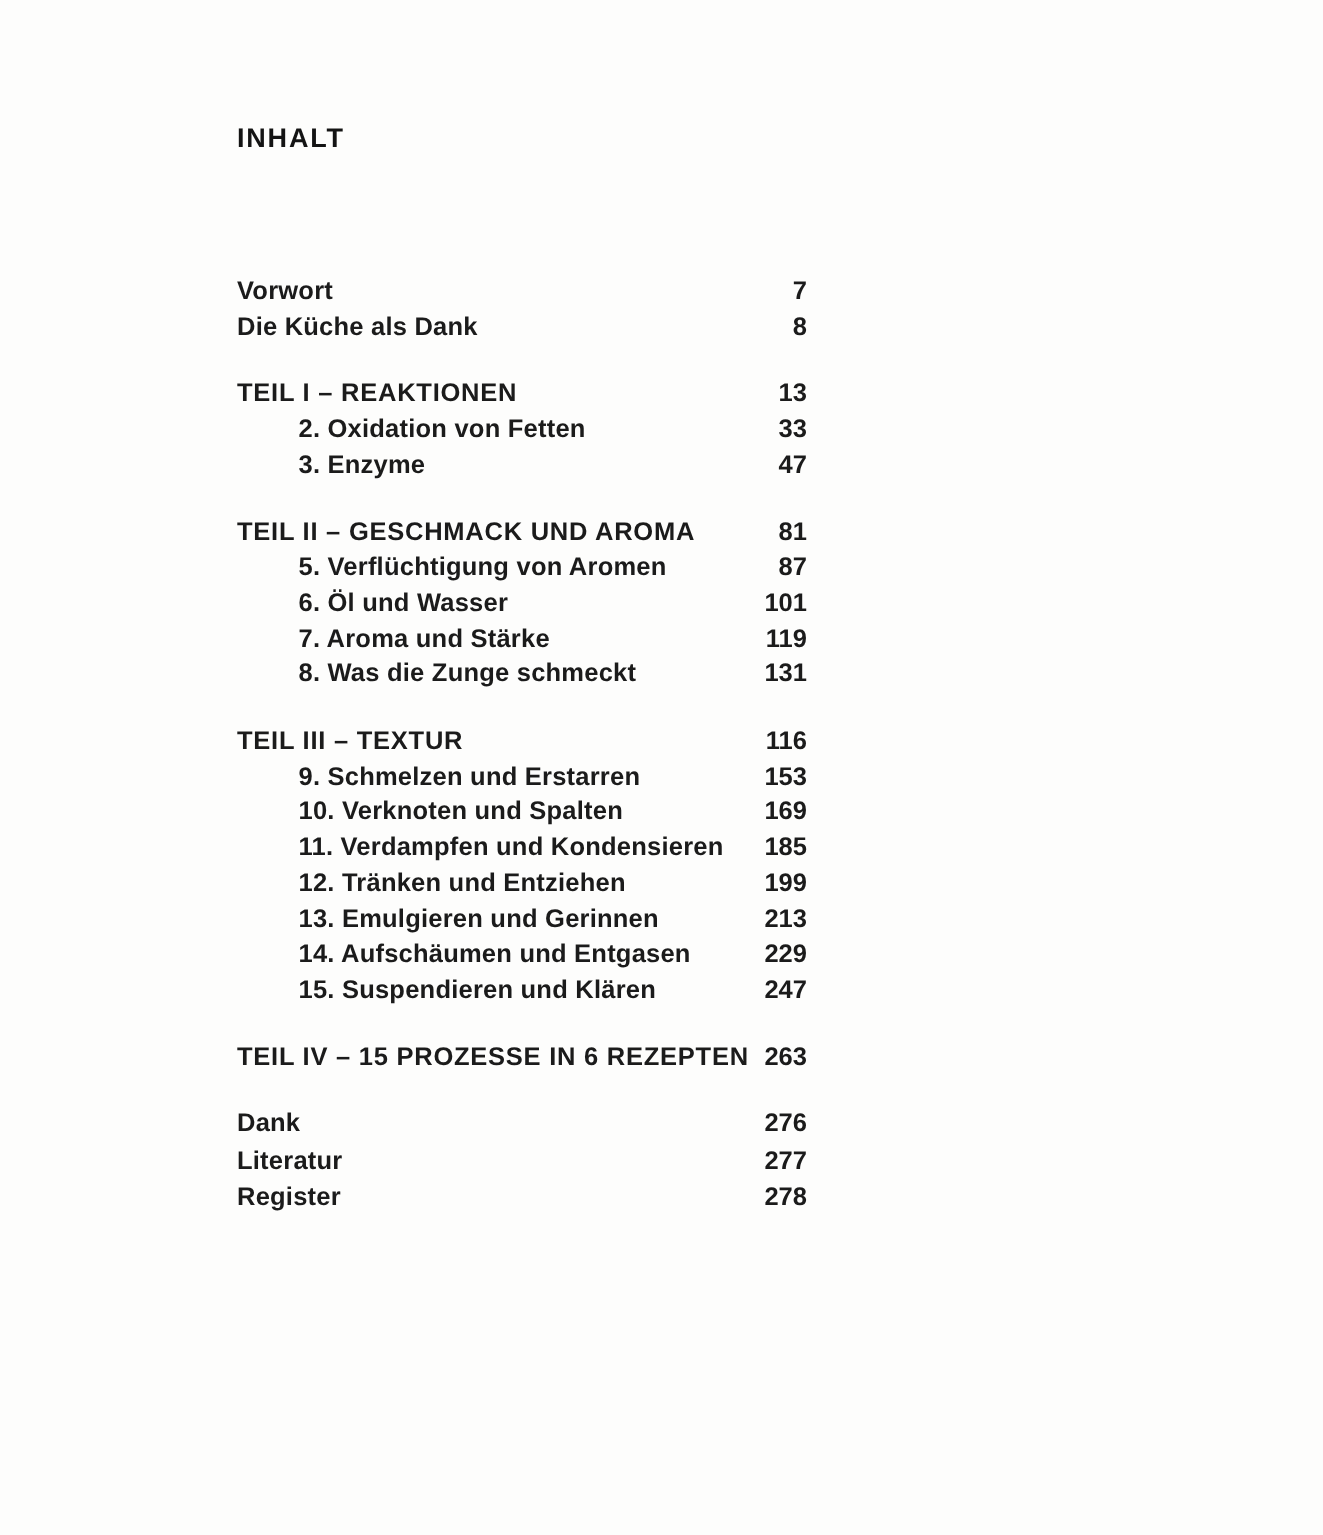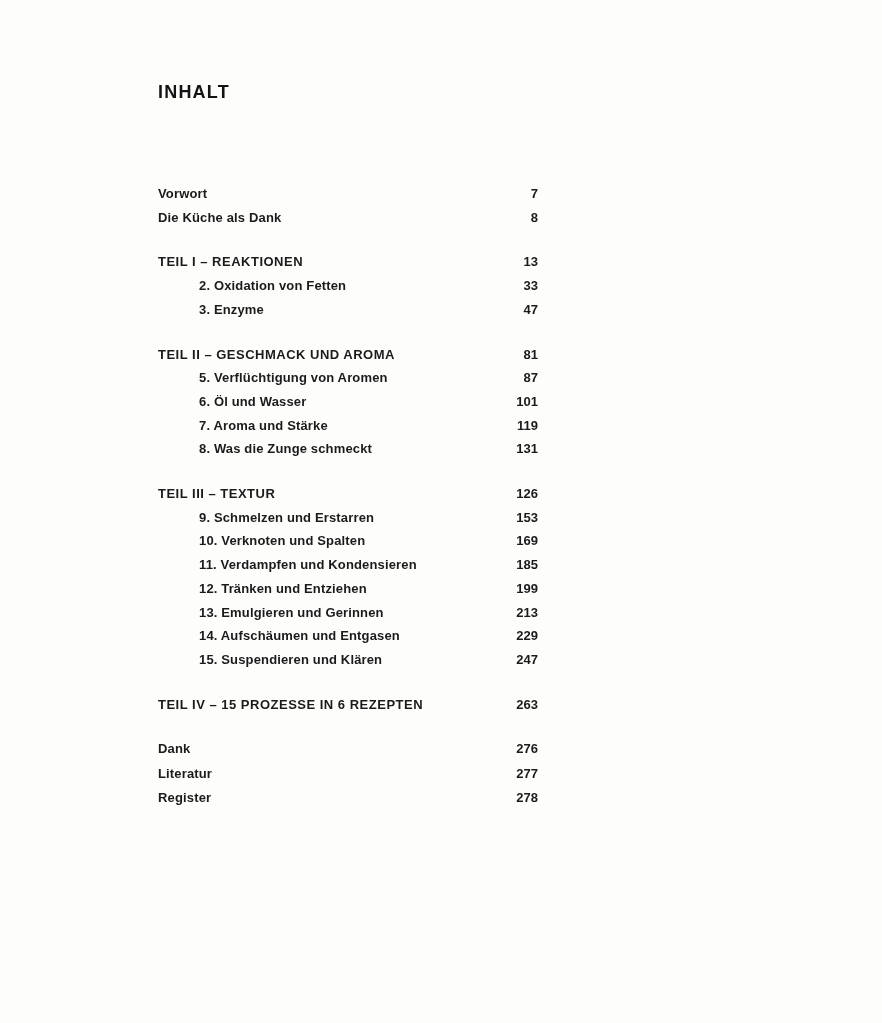--- a/index.html
+++ b/index.html
@@ -39,21 +39,21 @@
   .group {
     margin-bottom: 21px;
   }
   .group:last-child {
     margin-bottom: 0;
   }
   .row {
     display: flex;
     align-items: baseline;
     justify-content: space-between;
-    font-size: 13px;
+    font-size: 17px;
     line-height: 23.7px;
     color: #1b1b1b;
   }
   .row .label {
     font-weight: bold;
     letter-spacing: 0.15px;
     white-space: nowrap;
   }
   .row .page-no {
     font-weight: bold;
@@ -125,21 +125,21 @@
           <span class="page-no">119</span>
         </div>
         <div class="row lvl-1">
           <span class="label">8. Was die Zunge schmeckt</span>
           <span class="page-no">131</span>
         </div>
       </div>
       <div class="group">
         <div class="row lvl-0 part">
           <span class="label">TEIL III – TEXTUR</span>
-          <span class="page-no">126</span>
+          <span class="page-no">116</span>
         </div>
         <div class="row lvl-1">
           <span class="label">9. Schmelzen und Erstarren</span>
           <span class="page-no">153</span>
         </div>
         <div class="row lvl-1">
           <span class="label">10. Verknoten und Spalten</span>
           <span class="page-no">169</span>
         </div>
         <div class="row lvl-1">

